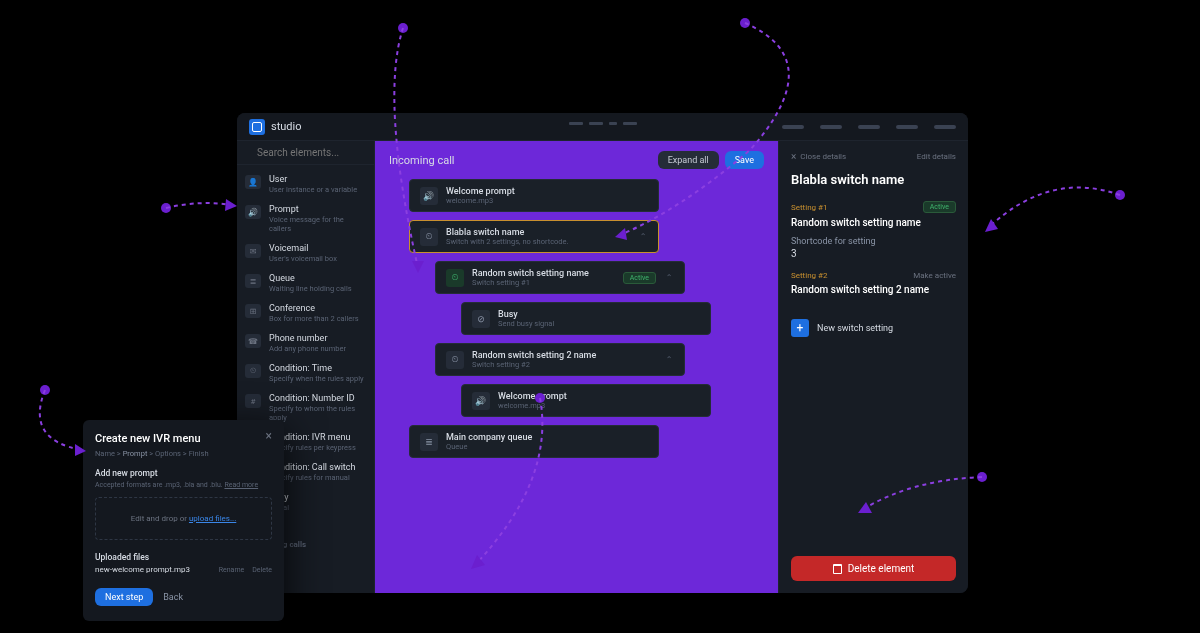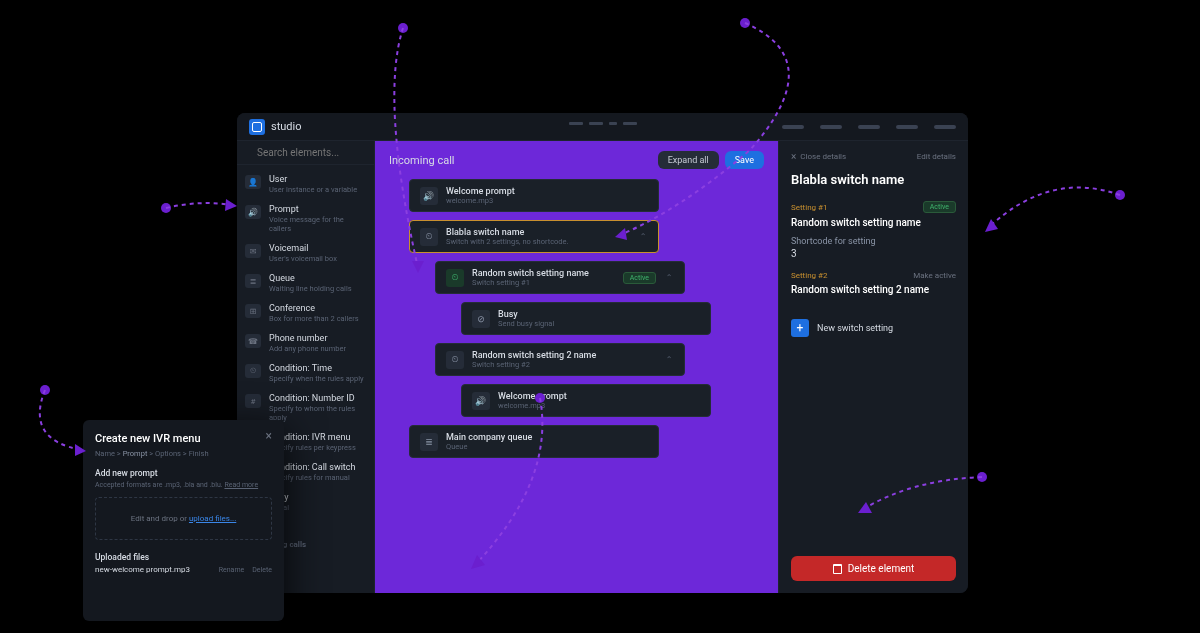--- a/index.html
+++ b/index.html
@@ -327,20 +327,24 @@
   <div class="hint"><span>Accepted formats are .mp3, .bla and .blu. </span><a>Read more</a></div>
   <div class="dropzone"><span>Edit and drop or </span><a>upload files...</a></div>
   <div class="section-label">Uploaded files</div>
   <div class="file-row">
     <span>new-welcome prompt.mp3</span>
     <div class="file-actions">
         <span>Rename</span>
         <span>Delete</span>
       </div>
   </div>
+  <div class="modal-buttons">
+    <button class="btn btn-primary">Next step</button>
+    <span class="modal-back">Back</span>
+  </div>
 </div>
 
 <svg class="arrows">
   <circle class="dot" cx="403" cy="28" r="5"></circle>
     <path class="arrowpath" d="M403 28 Q 380 100 418 268"></path>
     <polygon class="arrowhead" points="418,273 412,261 424,261"></polygon>
   <circle class="dot" cx="745" cy="23" r="5"></circle>
     <path class="arrowpath" d="M745 23 Q 830 60 750 150 Q 680 210 620 235"></path>
     <polygon class="arrowhead" points="615,237 627,240 625,228"></polygon>
   <circle class="dot" cx="166" cy="208" r="5"></circle>

